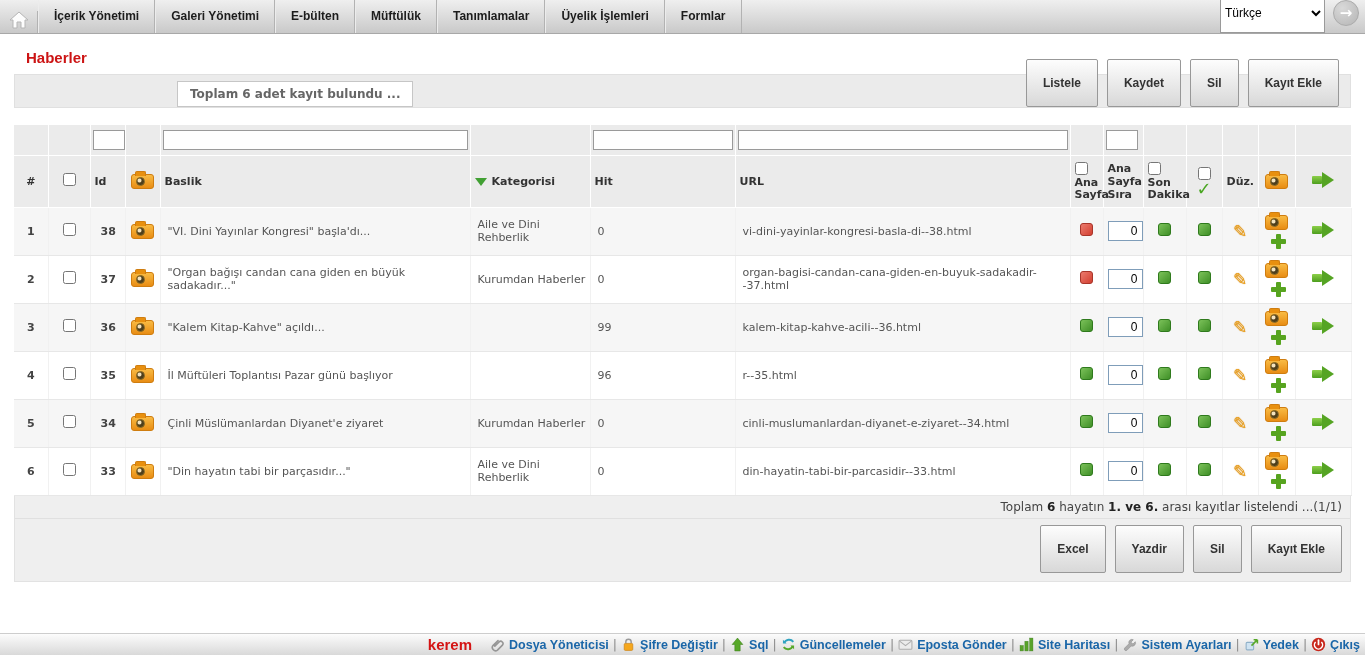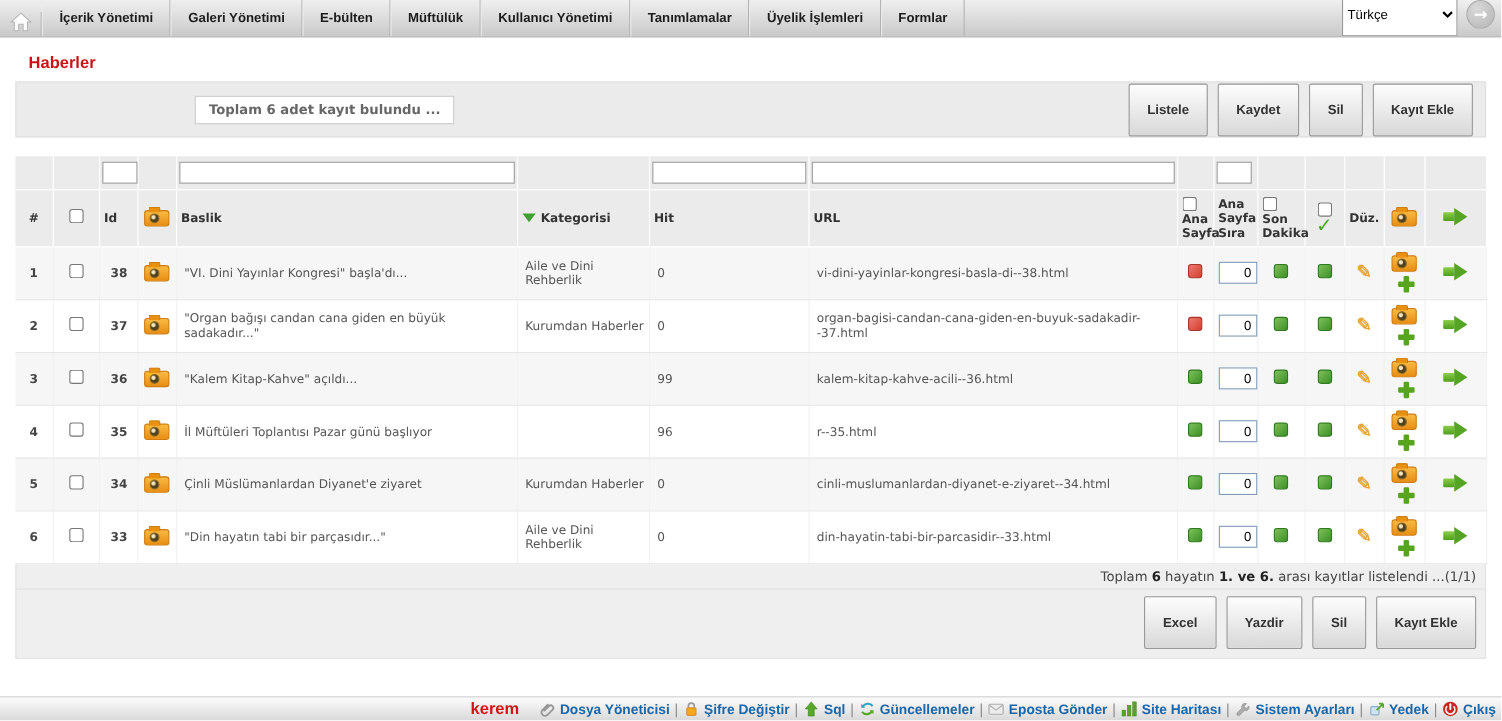--- a/index.html
+++ b/index.html
@@ -20,21 +20,21 @@
                  font-family:"Liberation Sans",sans-serif; }
   .go-btn { width:26px; height:26px; border-radius:50%; background:radial-gradient(circle at 35% 30%,#d9d9d9,#b5b5b5);
             border:1px solid #ababab; color:#fff; font-size:15px; font-weight:bold; text-align:center;
             line-height:24px; cursor:pointer; }
 
   
   .main { padding:0 14px; }
   .page-title { color:#cc1414; font-size:15px; font-weight:bold; margin:15px 12px 8px;
                 font-family:"Liberation Sans",sans-serif; }
 
-  .toolbar { height:51px; background:#ebebeb; border:1px solid #e0e0e0; display:flex; align-items:center; }
+  .toolbar { height:34px; background:#ebebeb; border:1px solid #e0e0e0; display:flex; align-items:flex-end; }
   .count-box { margin-left:162px; background:#fff; border:1px solid #c6c6c6; padding:5px 12px;
                font-size:12px; font-weight:bold; color:#666; }
   .toolbar-buttons { margin-left:auto; display:flex; gap:9px; padding-right:11px; }
   .btn { background:linear-gradient(#fdfdfd,#d8d8d8); border:1px solid #989898; border-radius:2px;
          font-size:12px; font-weight:bold; color:#333; padding:16px 16px; cursor:pointer;
          font-family:"Liberation Sans",sans-serif; white-space:nowrap; }
 
   
   .grid-wrap { margin-top:17px; }
   table.grid { width:1337px; border-collapse:collapse; table-layout:fixed; font-size:11px; color:#555; }
@@ -111,21 +111,20 @@
     <span>
       <svg width="20" height="18" viewBox="0 0 20 18">
           <path d="M10 1 L19 9 H16 V17 H12 V11 H8 V17 H4 V9 H1 Z" fill="#fdfdfd" stroke="#b5b5b5"></path>
         </svg>
     </span>
   </div>
   <div class="nav-item">İçerik Yönetimi</div>
   <div class="nav-item">Galeri Yönetimi</div>
   <div class="nav-item">E-bülten</div>
   <div class="nav-item">Müftülük</div>
-  <div class="nav-item">Kullanıcı Yönetimi</div>
   <div class="nav-item">Tanımlamalar</div>
   <div class="nav-item">Üyelik İşlemleri</div>
   <div class="nav-item">Formlar</div>
   <div class="nav-right">
     <select class="lang-select">
       <option>Türkçe</option>
     </select>
     <div class="go-btn">→</div>
   </div>
 </div>

